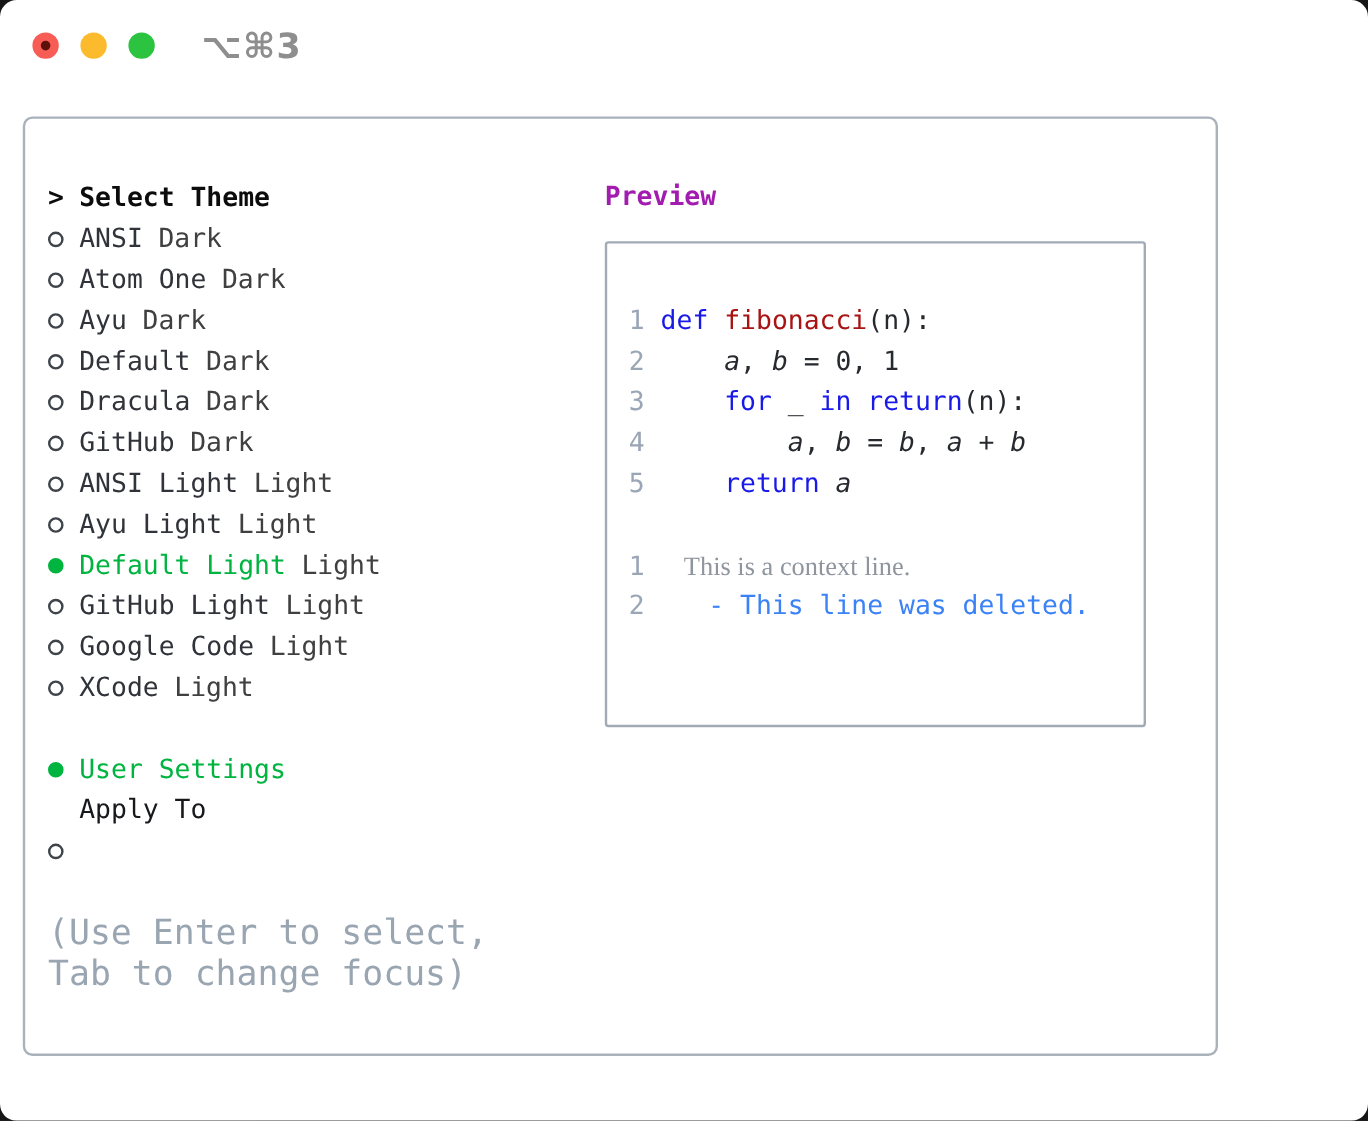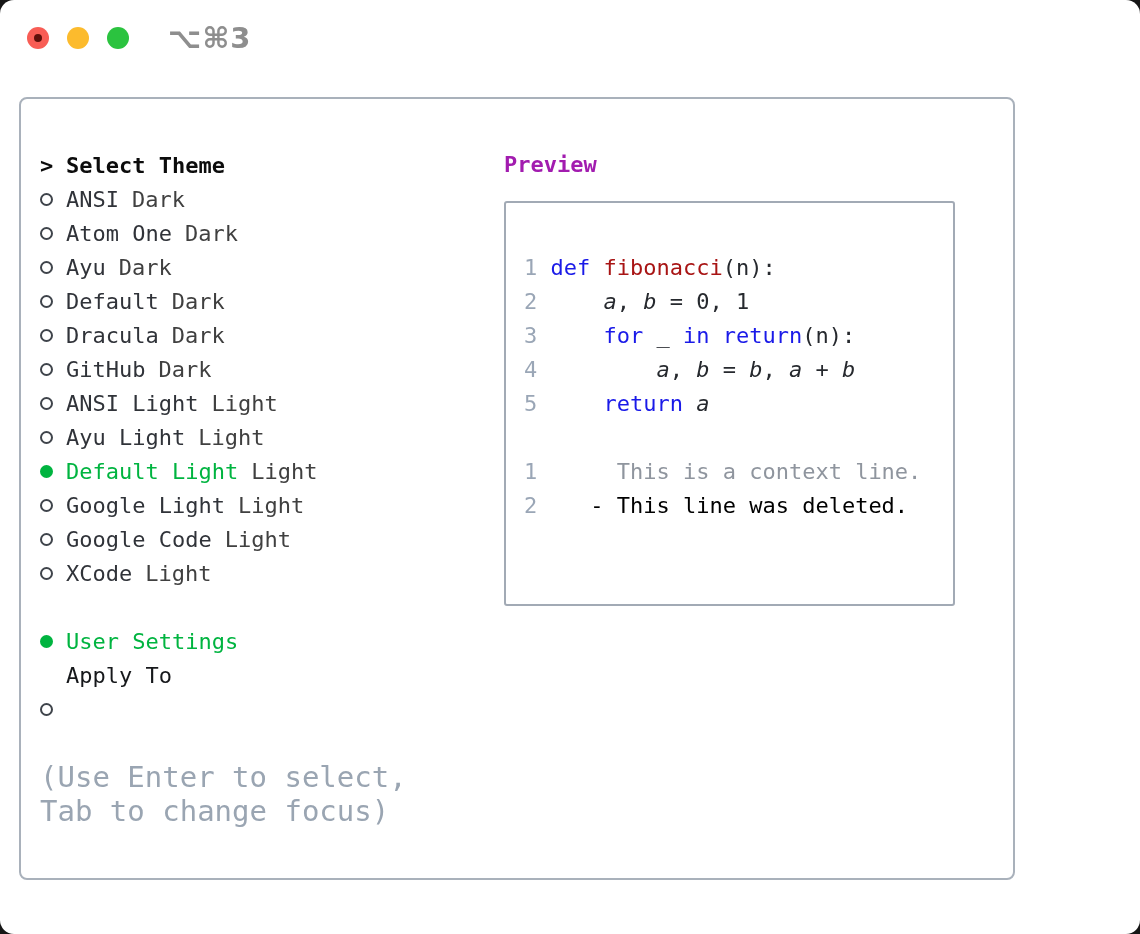--- a/index.html
+++ b/index.html
@@ -41,22 +41,22 @@
     margin-top:19px; width:451px; height:405px;
     border:2px solid #a2aab5; border-radius:3px; background:#fff;
     padding:48px 0 0 18px;
   }
   .pline { height:34px; line-height:34px; font-size:22px; white-space:pre; }
   .seg.num  { color:#9aa6b6; }
   .seg.kw   { color:#1a1ae8; }
   .seg.fn   { color:#a81414; }
   .seg.code { color:#26292e; }
   .seg.var  { color:#26292e; font-style:italic; }
-  .seg.ctx  { color:#8f959e; }
-  .seg.del  { color:#000000; }
+  .seg.ctx  { color:#8f959e;font-family:Liberation Serif, serif; }
+  .seg.del  { color:#3b82f6; }
   .seg.add  { color:#00bb1c; }
 </style>
 </head>
 <body>
 
 <div class="window">
 
   <div class="titlebar">
     <div class="light close">
         <span class="dot"></span>
@@ -115,21 +115,21 @@
         <span class="name">Ayu Light</span>
         <span class="variant">Light</span>
       </div>
       <div class="row selected">
         <span class="marker-slot"><span class="ring"></span></span>
         <span class="name">Default Light</span>
         <span class="variant">Light</span>
       </div>
       <div class="row">
         <span class="marker-slot"><span class="ring"></span></span>
-        <span class="name">Google Light</span>
+        <span class="name">GitHub Light</span>
         <span class="variant">Light</span>
       </div>
       <div class="row">
         <span class="marker-slot"><span class="ring"></span></span>
         <span class="name">Google Code</span>
         <span class="variant">Light</span>
       </div>
       <div class="row">
         <span class="marker-slot"><span class="ring"></span></span>
         <span class="name">XCode</span>

